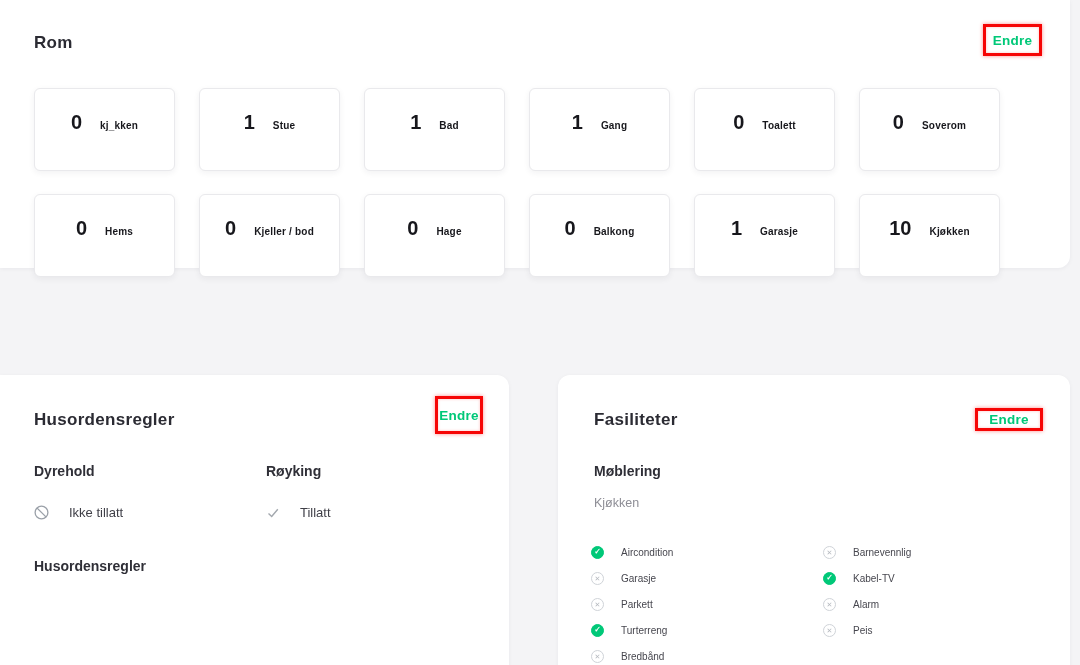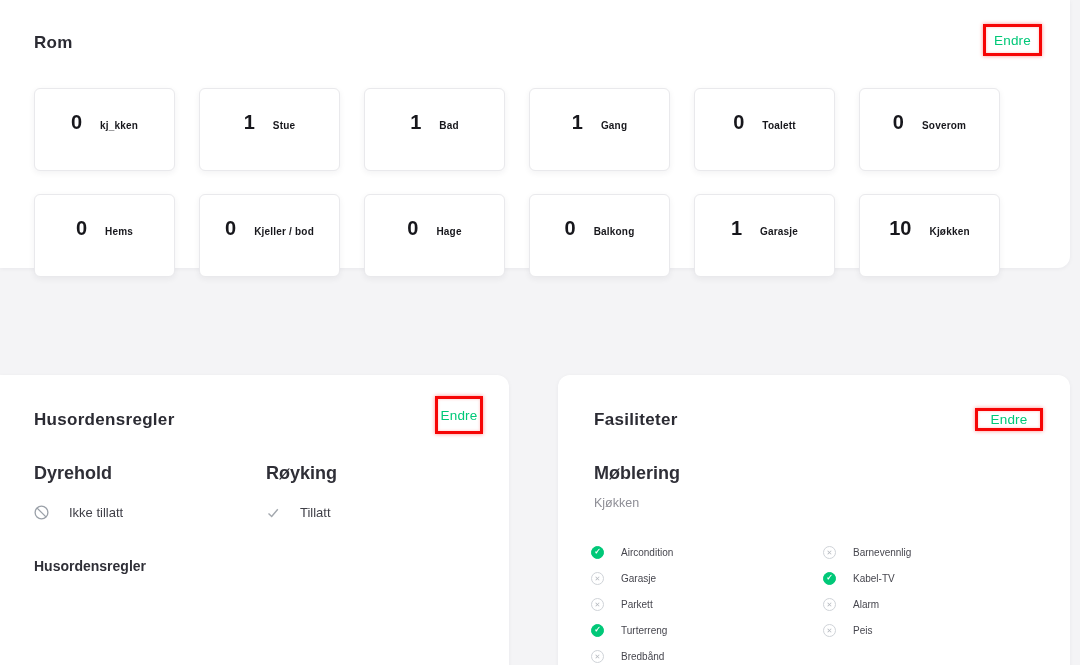--- a/index.html
+++ b/index.html
@@ -22,40 +22,40 @@
 
   .section-title {
     position:absolute;
     font-size:17px;
     font-weight:bold;
     letter-spacing:0.3px;
     color:#2b2b33;
   }
   .sub-heading {
     position:absolute;
-    font-size:18px;
+    font-size:14px;
     font-weight:bold;
     color:#2f2f37;
   }
   .ann-box {
     position:absolute;
     border:3px solid #f60505;
     box-shadow:0 0 4px rgba(255,0,0,0.45), inset 0 0 3px rgba(255,0,0,0.25);
     display:flex;
     align-items:center;
     justify-content:center;
     background:transparent;
   }
   .endre-link {
     background:none;
     border:none;
     color:#00c878;
     font-family:"Liberation Sans", sans-serif;
     font-size:13.5px;
-    font-weight:normal;
+    font-weight:bold;
     cursor:pointer;
     letter-spacing:0.2px;
   }
 
   
   .rooms-grid {
     position:absolute;
     left:34px; top:88px;
     display:grid;
     grid-template-columns:repeat(6, 141px);

